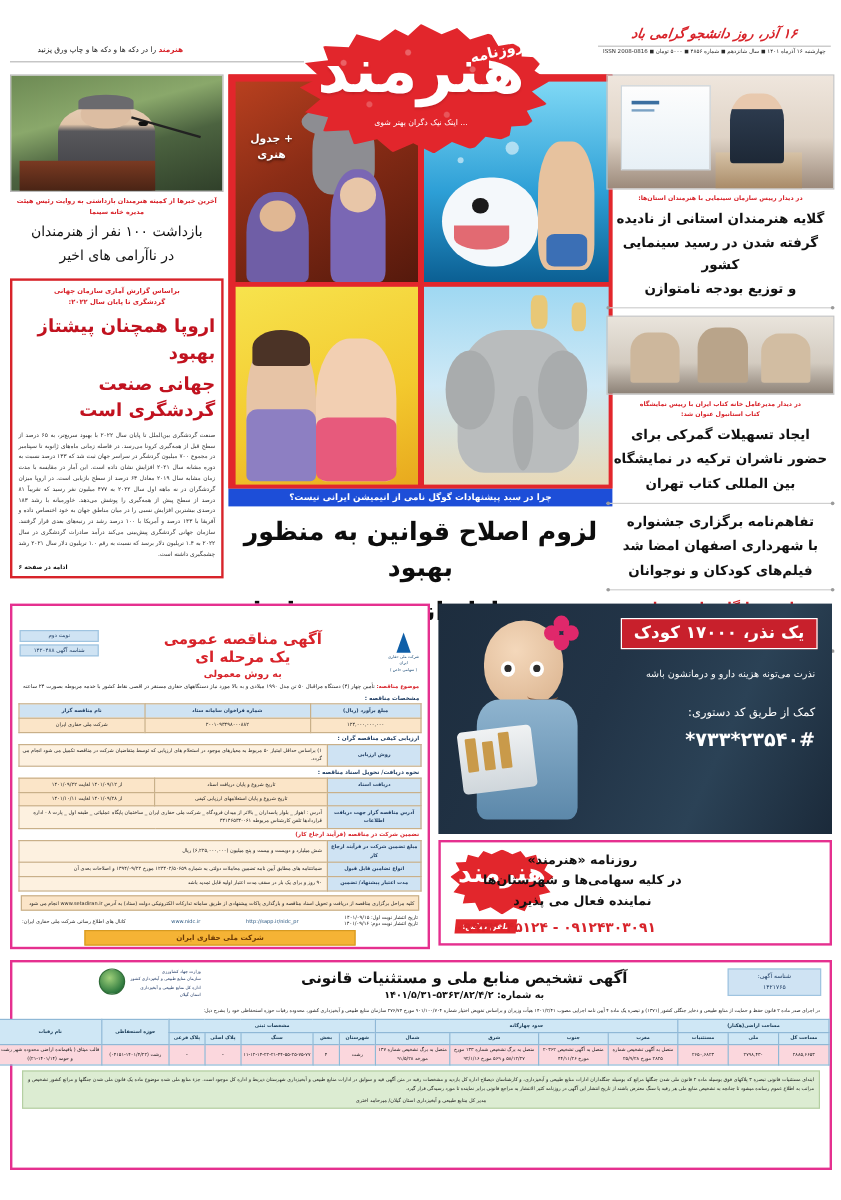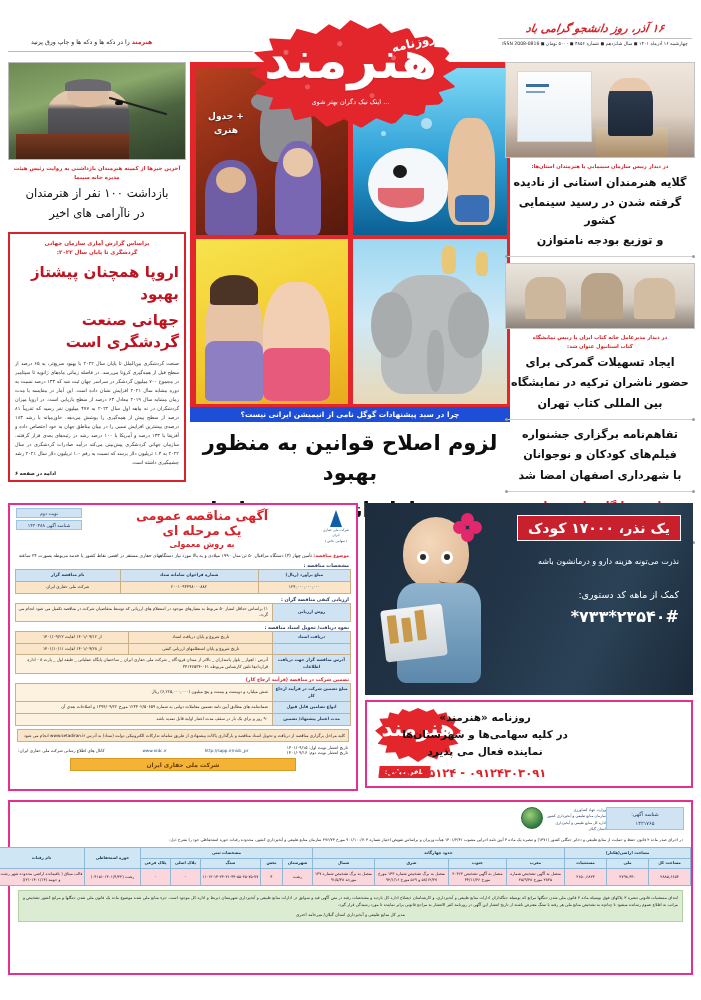--- a/index.html
+++ b/index.html
@@ -182,21 +182,21 @@
   .r2-c { position:absolute; left:68%; top:22%; width:22%; height:64%; background:#d2bda2; border-radius:36% 36% 6% 6%; }
   .r-kicker { color:#d8232a; font-size:5.2px; font-weight:bold; text-align:center; line-height:1.7; margin-top:4px; direction:rtl; }
   .r-hl { text-align:center; font-size:11.2px; font-weight:bold; color:#111; line-height:1.55; margin-top:3px; direction:rtl; }
   .r-hl-red { color:#d8232a; }
 
   
   .panel-pink { position:absolute; border:2px solid #e5308f; background:#fff; }
 
   
   .tender { left:8px; top:503px; width:350px; height:288px; }
-  .t-head { display:flex; align-items:flex-start; padding:3px 6px 0 6px; direction:rtl;gap:48px; }
+  .t-head { display:flex; align-items:flex-start; padding:20px 6px 0 6px; direction:rtl;gap:48px; }
   .t-logo { width:28px; text-align:center; flex:0 0 28px; }
   .t-logo-tower { width:0; height:0; margin:2px auto 0 auto;
     border-left:6px solid transparent; border-right:6px solid transparent; border-bottom:17px solid #0f5fa8; }
   .t-logo-cap { font-size:3.3px; color:#1f4e79; line-height:1.5; margin-top:1px; direction:rtl; }
   .t-title-wrap { flex:1; text-align:center; }
   .t-title { color:#d8232a; font-size:12.5px; font-weight:bold; direction:rtl; }
   .t-sub { color:#d8232a; font-size:8px; font-weight:bold; margin-top:2px; direction:rtl; }
   .t-badges { flex:0 0 66px; text-align:center; }
   .t-badge { background:#cfe3f3; border:1px solid #9fc4e0; color:#17365d; font-size:4.6px;
     padding:1.5px 2px; margin-bottom:2px; direction:rtl; }
@@ -411,22 +411,22 @@
     </div>
     <div class="r-kicker">در دیدار مدیرعامل خانه کتاب ایران با رییس نمایشگاه</div>
     <div class="r-kicker" style="margin-top:0">کتاب استانبول عنوان شد:</div>
     <div class="r-hl">ایجاد تسهیلات گمرکی برای</div>
     <div class="r-hl">حضور ناشران ترکیه در نمایشگاه</div>
     <div class="r-hl">بین المللی کتاب تهران</div>
 
     <div class="rule-dot"></div>
 
     <div class="r-hl">تفاهم‌نامه برگزاری جشنواره</div>
+    <div class="r-hl">با شهرداری اصفهان امضا شد</div>
     <div class="r-hl">فیلم‌های کودکان و نوجوانان</div>
-    <div class="r-hl">با شهرداری اصفهان امضا شد</div>
 
     <div class="rule-dot"></div>
 
     <div class="r-hl r-hl-red">بازدید رایگان دانشجویان</div>
     <div class="r-hl r-hl-red">از برج آزادی</div>
 
     <div class="rule-dot"></div>
   </div>
 
   <div class="panel-pink tender">
@@ -549,21 +549,21 @@
       </div>
       <div class="kid-body"></div>
       <div class="kid-box">
         <i style="left:6px;top:6px;height:28px;"></i>
         <i style="left:20px;top:10px;height:24px;"></i>
         <i style="left:34px;top:4px;height:30px;"></i>
       </div>
     </div>
     <div class="ch-badge">یک نذر، ۱۷۰۰۰ کودک</div>
     <div class="ch-line">نذرت می‌تونه هزینه دارو و درمانشون باشه</div>
-    <div class="ch-help">کمک از ماهه کد دستوری:</div>
+    <div class="ch-help">کمک از طریق کد دستوری:</div>
     <div class="ch-code">*۷۳۳*۲۳۵۴۰#</div>
   </div>
 
   <div class="panel-pink repad">
     <div class="rep-logo"></div>
     <div class="rep-logo-w">هنرمند</div>
     <div class="rep-tel">تلفن تماس:</div>
     <div class="rep-text">
       <div>روزنامه «هنرمند»</div>
       <div>در کلیه سهامی‌ها  و شهرستان‌ها</div>
@@ -571,20 +571,27 @@
     </div>
     <div class="rep-phones">۰۹۹۳۲۰۴۵۱۲۴ - ۰۹۱۲۴۳۰۳۰۹۱</div>
   </div>
 
   <div class="panel-pink landnotice">
     <div class="ln-head">
       <div class="ln-badge-wrap">
         <div class="ln-badge">
           <div>شناسه آگهی:</div>
           <div>۱۴۲۱۷۶۵</div>
+        </div>
+      </div>
+      <div class="ln-title-wrap">
+        <div class="ln-title">آگهی تشخیص منابع ملی و مستثنیات قانونی</div>
+        <div class="ln-num">
+          <span>به شماره:</span>
+          <span>۵۳۶۳/۸۲/۴/۲-۱۴۰۱/۵/۳۱</span>
         </div>
       </div>
       <div class="ln-org">
         <div class="ln-orgtext">
           <div>وزارت جهاد کشاورزی</div>
           <div>سازمان منابع طبیعی و آبخیزداری کشور</div>
           <div>اداره کل منابع طبیعی و آبخیزداری</div>
           <div>استان گیلان</div>
         </div>
         <div class="ln-seal"></div>

